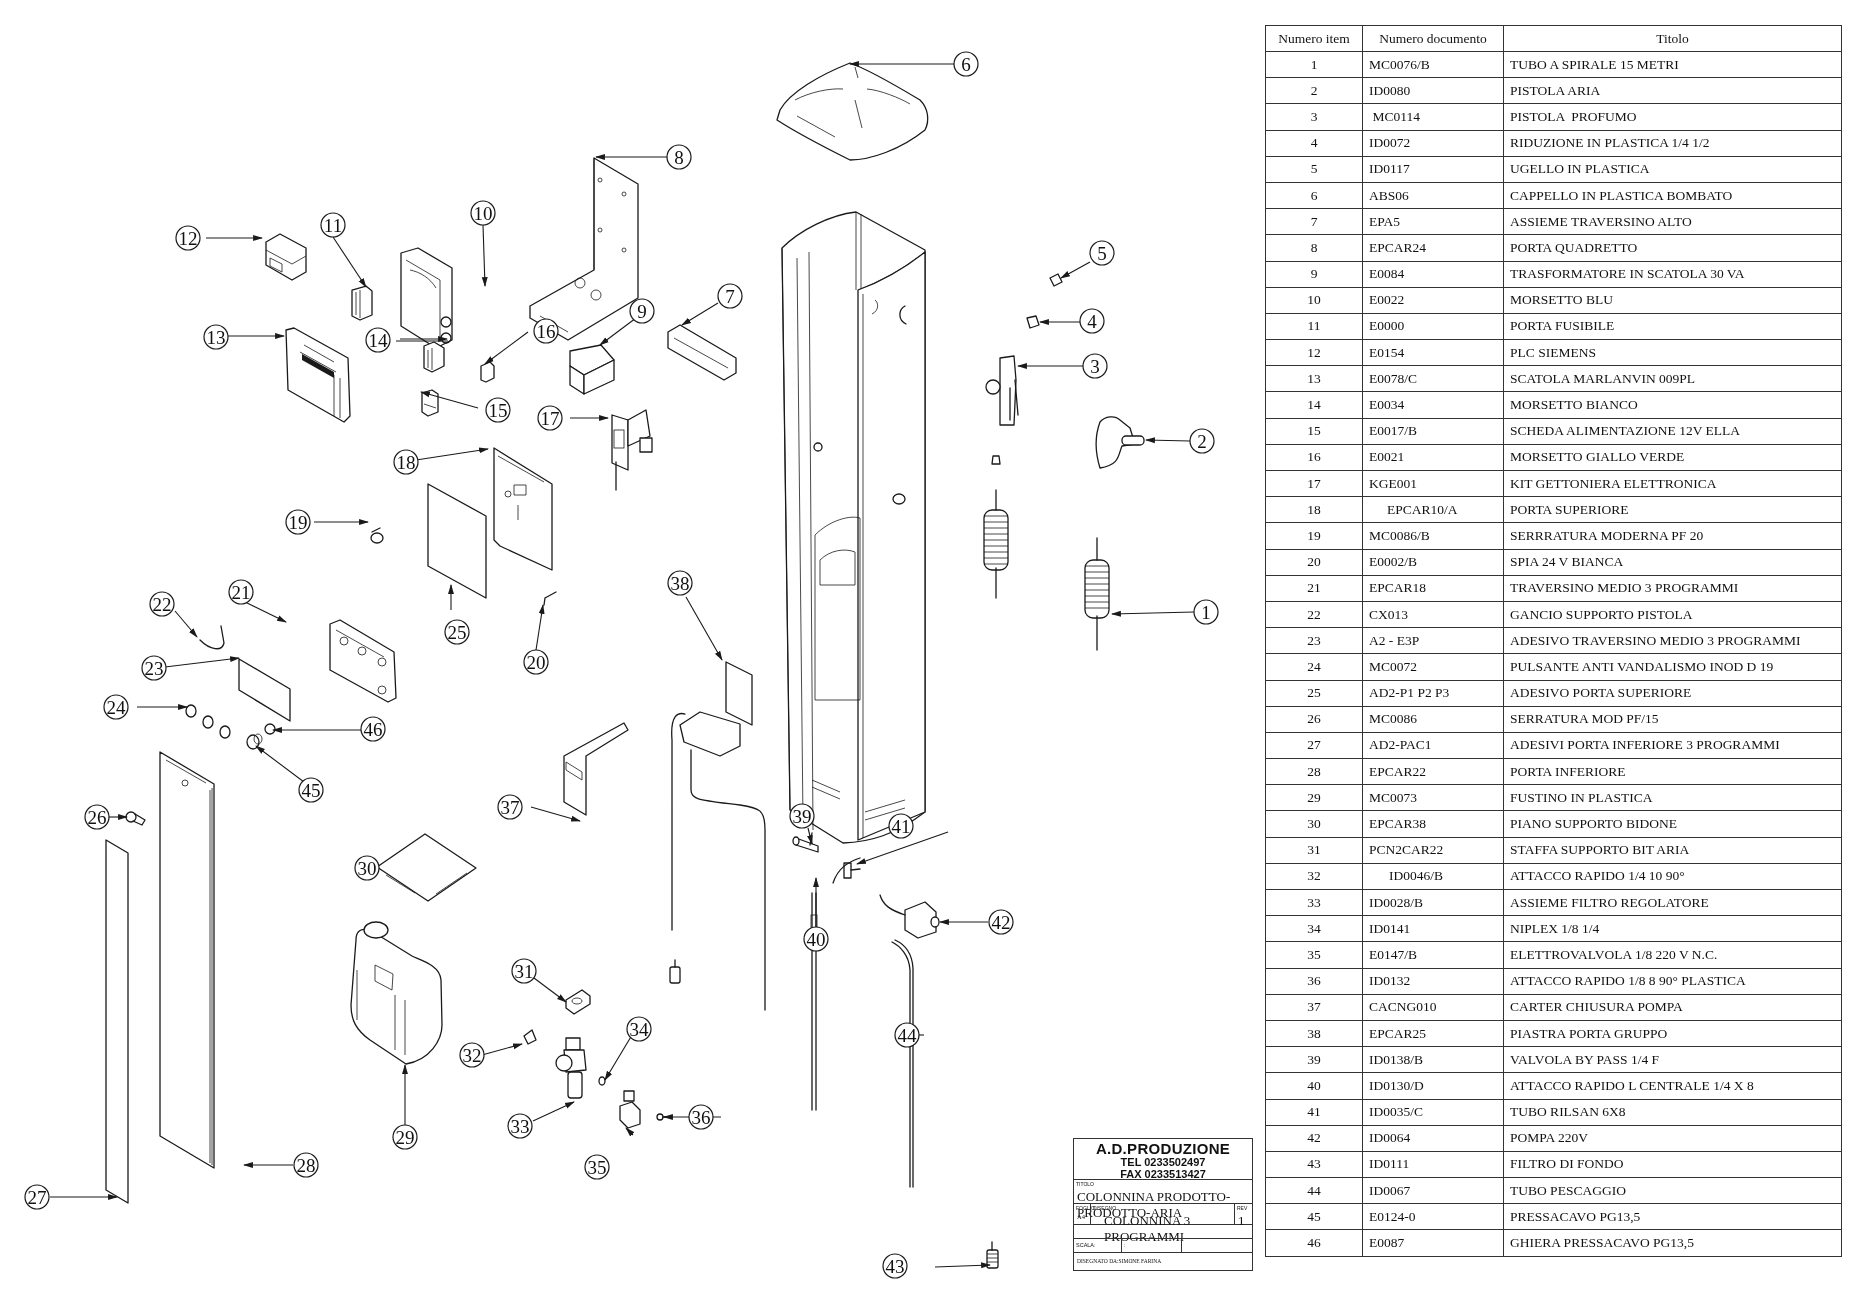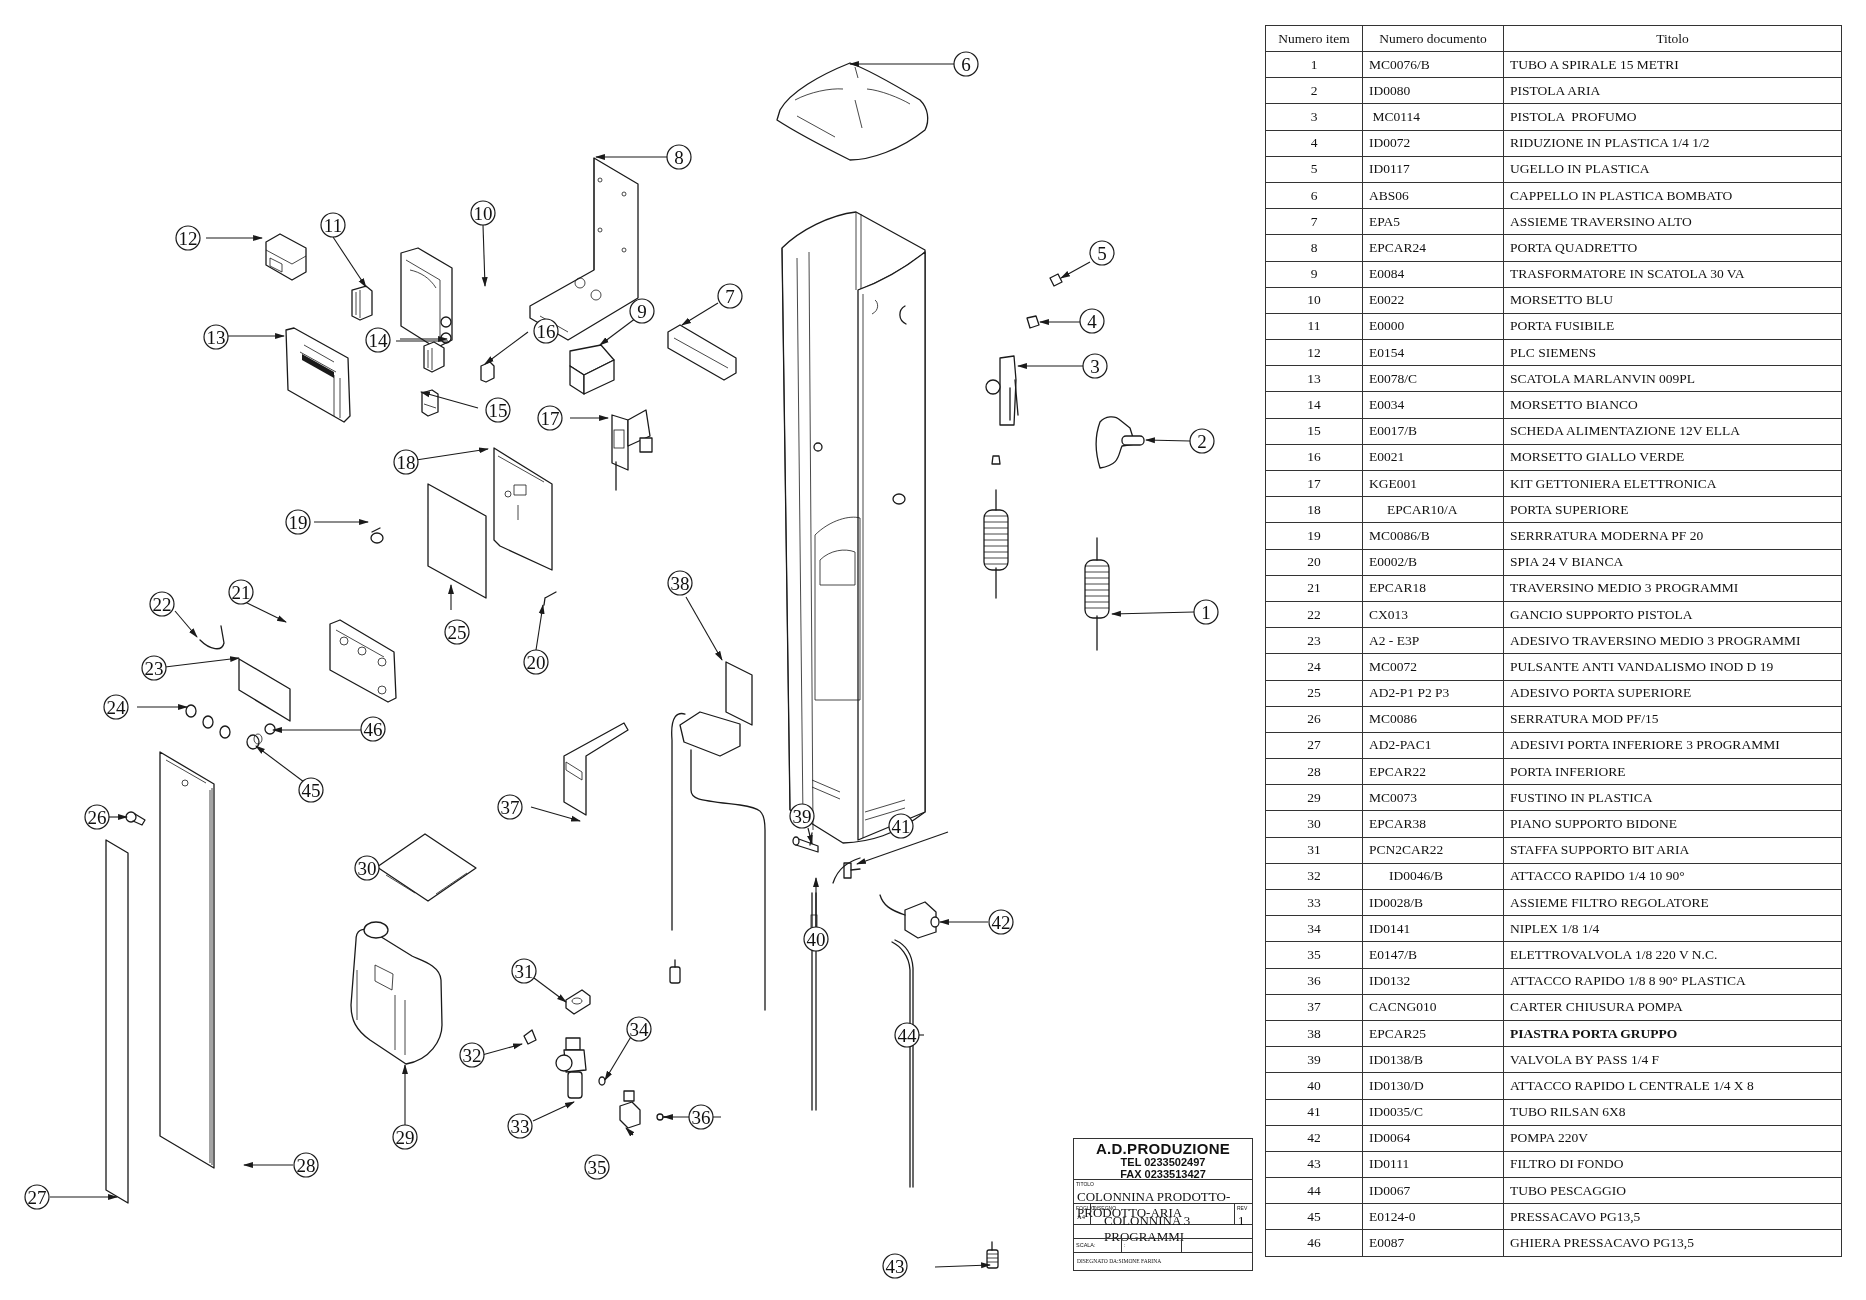--- a/index.html
+++ b/index.html
@@ -751,21 +751,21 @@
         <td class="c-title" style="white-space: pre;">ATTACCO RAPIDO 1/8 8 90° PLASTICA</td>
       </tr>
       <tr>
         <td class="c-item">37</td>
         <td class="c-doc" style="white-space: pre;">CACNG010</td>
         <td class="c-title" style="white-space: pre;">CARTER CHIUSURA POMPA</td>
       </tr>
       <tr>
         <td class="c-item">38</td>
         <td class="c-doc" style="white-space: pre;">EPCAR25</td>
-        <td class="c-title" style="white-space: pre; font-weight: bold;">PIASTRA PORTA GRUPPO</td>
+        <td class="c-title" style="white-space: pre;">PIASTRA PORTA GRUPPO</td>
       </tr>
       <tr>
         <td class="c-item">39</td>
         <td class="c-doc" style="white-space: pre;">ID0138/B</td>
         <td class="c-title" style="white-space: pre;">VALVOLA BY PASS 1/4 F</td>
       </tr>
       <tr>
         <td class="c-item">40</td>
         <td class="c-doc" style="white-space: pre;">ID0130/D</td>
         <td class="c-title" style="white-space: pre;">ATTACCO RAPIDO L CENTRALE 1/4 X 8</td>

